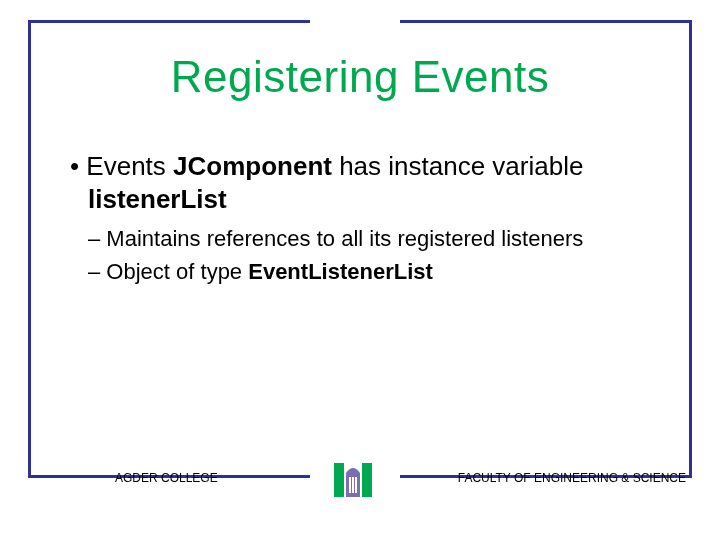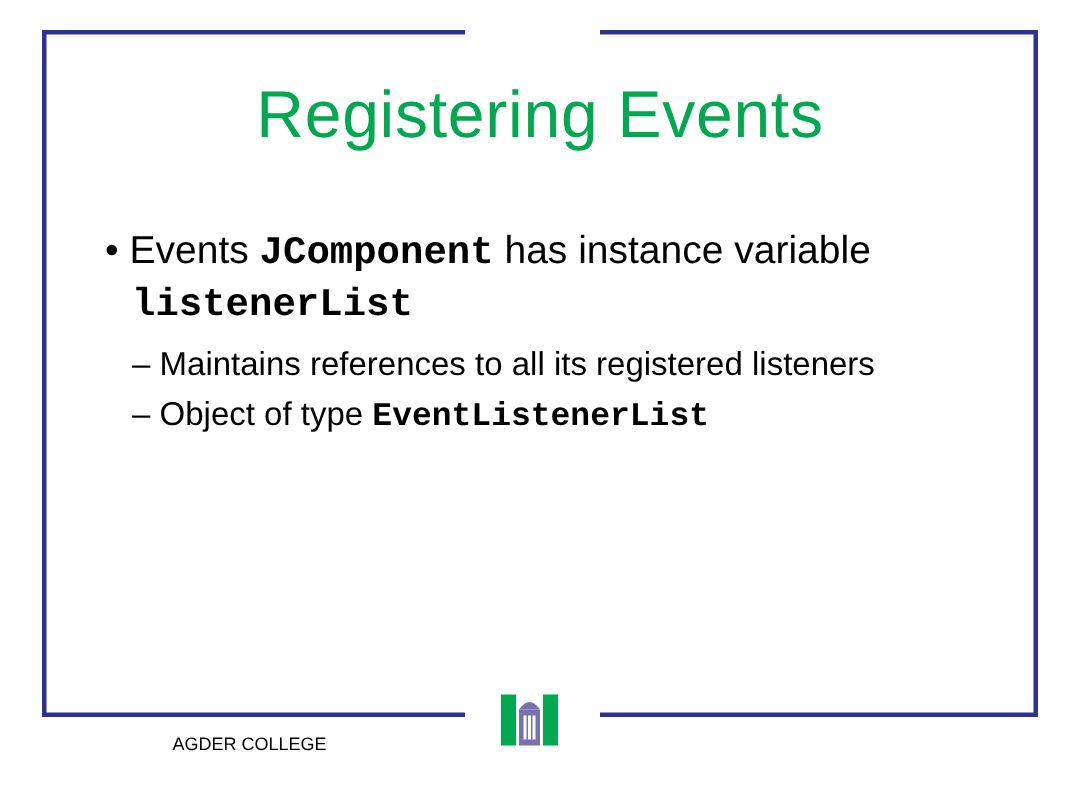--- a/index.html
+++ b/index.html
@@ -32,32 +32,32 @@
     color: #000;
   }
   .b1 {
     font-size: 26px;
     line-height: 1.25;
     text-indent: -18px;
     padding-left: 18px;
     margin-bottom: 10px;
   }
   .b1 .bullet { color: #000; }
-  .code { font-family: Liberation Mono, monospace; font-weight: bold; }
+  .code { font-family: Liberation Sans, sans-serif; font-weight: bold; }
 
   .b2 {
     font-size: 22px;
     line-height: 1.3;
     padding-left: 36px;
     text-indent: -18px;
     margin-top: 4px;
   }
 
   .footer {
-    position: absolute; left: 0; right: 0; top: 479px; height: 40px;
+    position: absolute; left: 0; right: 0; top: 461px; height: 40px;
   }
   .footer-left {
     position: absolute; left: 115px; top: 10px;
     font-size: 12px; color: #000;
   }
   .footer-right {
     position: absolute; right: 34px; top: 10px;
     font-size: 12px; color: #000;
   }
 
@@ -99,15 +99,16 @@
       <rect x="16" y="16" width="14" height="24" fill="#7a6fb0"></rect>
       <path d="M16 16 Q23 6 30 16 Z" fill="#7a6fb0"></path>
       <rect x="19" y="20" width="2" height="16" fill="#fff"></rect>
       <rect x="22" y="20" width="2" height="16" fill="#fff"></rect>
       <rect x="25" y="20" width="2" height="16" fill="#fff"></rect>
     </svg>
   </div>
 
   <div class="footer">
     <div class="footer-left">AGDER COLLEGE</div>
+    <div class="footer-right">FACULTY OF ENGINEERING &amp; SCIENCE</div>
   </div>
 
 </div>
 
 </body></html>

